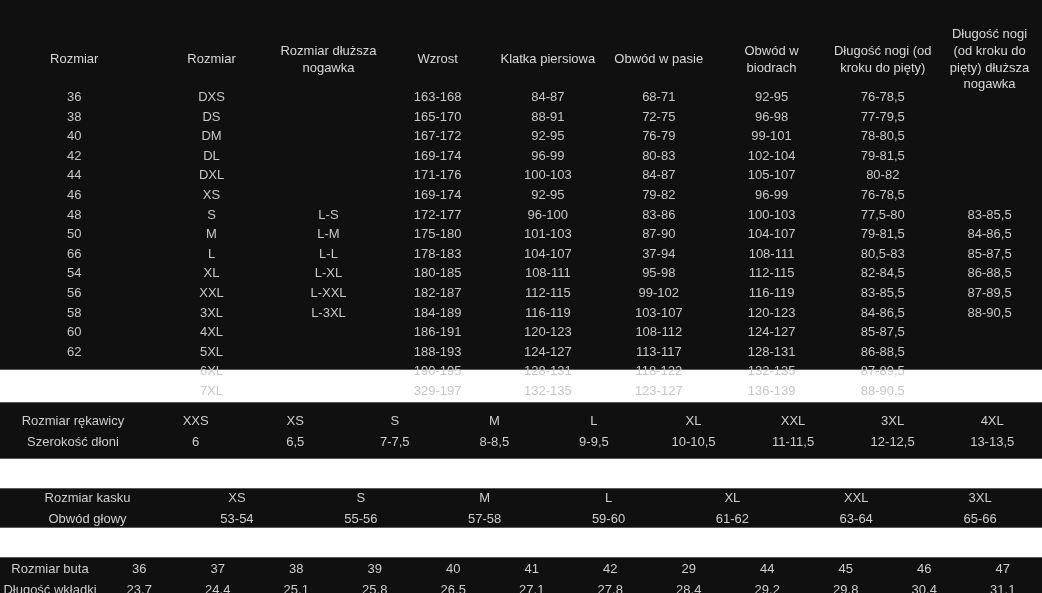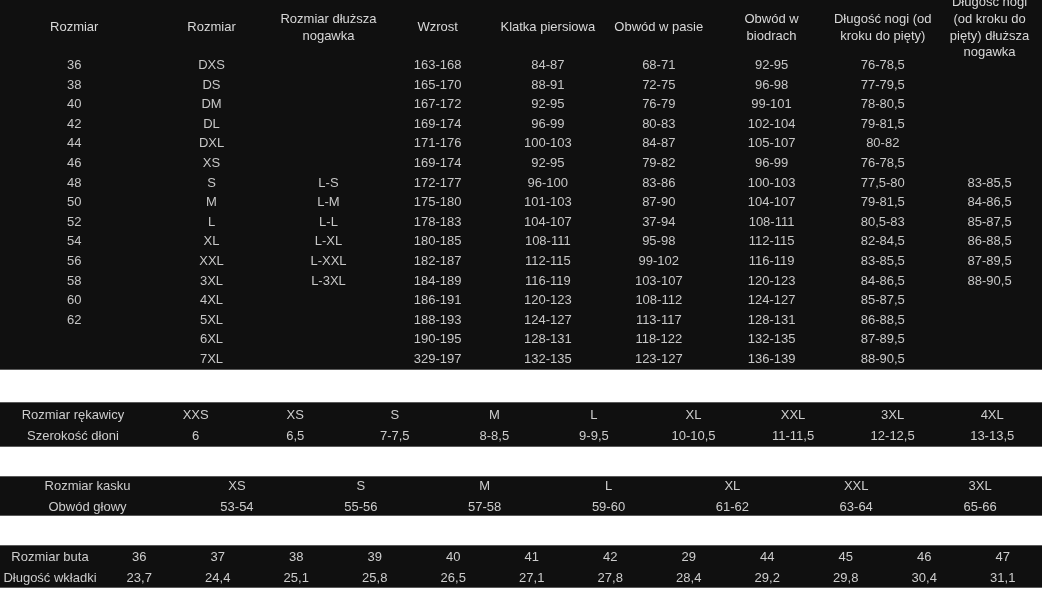--- a/index.html
+++ b/index.html
@@ -16,41 +16,41 @@
   }
   .band-small{
     border-top:1px solid #5a5a5a;
     display:flex;flex-direction:column;justify-content:center;
   }
   .band-main{height:370px;}
   .gap{background:#ffffff;}
   .gap-1{height:32px;}
   .gap-2{height:29px;}
   .gap-3{height:29px;}
-  .gloves-band{height:45px;}
+  .gloves-band{height:57px;}
   .helmet-band{height:40px;}
   .shoes-band{height:43px;}
 
   .grid{display:grid;width:100%;}
   .row{display:contents;}
 
   .main-grid{
     grid-template-columns:14.25% 12.1% 10.35% 10.6% 10.55% 10.75% 10.9% 10.45% 10.05%;
   }
   .gloves-grid{grid-template-columns:14% repeat(9,1fr);}
   .helmet-grid{grid-template-columns:16.8% repeat(7,1fr);}
   .shoes-grid{grid-template-columns:9.6% repeat(12,1fr);}
 
   .hcell{
     height:55px;
     display:flex;align-items:center;justify-content:center;
     text-align:center;
     font-size:13px;line-height:1.3;
     color:#d8d8d8;
-    padding:0 4px;box-sizing:border-box;
+    padding:0 4px;box-sizing:border-box;margin-top:32px;
   }
   .vcell{
     height:19.6px;line-height:19.6px;
     text-align:center;
     font-size:13px;
     color:#c7c7c7;
     white-space:nowrap;
   }
   .scell{
     height:21px;line-height:21px;
@@ -69,21 +69,21 @@
     </div>
   <div class="grid main-grid" id="main-body">
       <div class="row"><div class="vcell">36</div><div class="vcell">DXS</div><div class="vcell"></div><div class="vcell">163-168</div><div class="vcell">84-87</div><div class="vcell">68-71</div><div class="vcell">92-95</div><div class="vcell">76-78,5</div><div class="vcell"></div></div>
       <div class="row"><div class="vcell">38</div><div class="vcell">DS</div><div class="vcell"></div><div class="vcell">165-170</div><div class="vcell">88-91</div><div class="vcell">72-75</div><div class="vcell">96-98</div><div class="vcell">77-79,5</div><div class="vcell"></div></div>
       <div class="row"><div class="vcell">40</div><div class="vcell">DM</div><div class="vcell"></div><div class="vcell">167-172</div><div class="vcell">92-95</div><div class="vcell">76-79</div><div class="vcell">99-101</div><div class="vcell">78-80,5</div><div class="vcell"></div></div>
       <div class="row"><div class="vcell">42</div><div class="vcell">DL</div><div class="vcell"></div><div class="vcell">169-174</div><div class="vcell">96-99</div><div class="vcell">80-83</div><div class="vcell">102-104</div><div class="vcell">79-81,5</div><div class="vcell"></div></div>
       <div class="row"><div class="vcell">44</div><div class="vcell">DXL</div><div class="vcell"></div><div class="vcell">171-176</div><div class="vcell">100-103</div><div class="vcell">84-87</div><div class="vcell">105-107</div><div class="vcell">80-82</div><div class="vcell"></div></div>
       <div class="row"><div class="vcell">46</div><div class="vcell">XS</div><div class="vcell"></div><div class="vcell">169-174</div><div class="vcell">92-95</div><div class="vcell">79-82</div><div class="vcell">96-99</div><div class="vcell">76-78,5</div><div class="vcell"></div></div>
       <div class="row"><div class="vcell">48</div><div class="vcell">S</div><div class="vcell">L-S</div><div class="vcell">172-177</div><div class="vcell">96-100</div><div class="vcell">83-86</div><div class="vcell">100-103</div><div class="vcell">77,5-80</div><div class="vcell">83-85,5</div></div>
       <div class="row"><div class="vcell">50</div><div class="vcell">M</div><div class="vcell">L-M</div><div class="vcell">175-180</div><div class="vcell">101-103</div><div class="vcell">87-90</div><div class="vcell">104-107</div><div class="vcell">79-81,5</div><div class="vcell">84-86,5</div></div>
-      <div class="row"><div class="vcell">52</div><div class="vcell">L</div><div class="vcell">L-L</div><div class="vcell">178-183</div><div class="vcell">104-107</div><div class="vcell">37-94</div><div class="vcell">108-111</div><div class="vcell">80,5-83</div><div class="vcell">85-87,5</div></div>
+      <div class="row"><div class="vcell">66</div><div class="vcell">L</div><div class="vcell">L-L</div><div class="vcell">178-183</div><div class="vcell">104-107</div><div class="vcell">37-94</div><div class="vcell">108-111</div><div class="vcell">80,5-83</div><div class="vcell">85-87,5</div></div>
       <div class="row"><div class="vcell">54</div><div class="vcell">XL</div><div class="vcell">L-XL</div><div class="vcell">180-185</div><div class="vcell">108-111</div><div class="vcell">95-98</div><div class="vcell">112-115</div><div class="vcell">82-84,5</div><div class="vcell">86-88,5</div></div>
       <div class="row"><div class="vcell">56</div><div class="vcell">XXL</div><div class="vcell">L-XXL</div><div class="vcell">182-187</div><div class="vcell">112-115</div><div class="vcell">99-102</div><div class="vcell">116-119</div><div class="vcell">83-85,5</div><div class="vcell">87-89,5</div></div>
       <div class="row"><div class="vcell">58</div><div class="vcell">3XL</div><div class="vcell">L-3XL</div><div class="vcell">184-189</div><div class="vcell">116-119</div><div class="vcell">103-107</div><div class="vcell">120-123</div><div class="vcell">84-86,5</div><div class="vcell">88-90,5</div></div>
       <div class="row"><div class="vcell">60</div><div class="vcell">4XL</div><div class="vcell"></div><div class="vcell">186-191</div><div class="vcell">120-123</div><div class="vcell">108-112</div><div class="vcell">124-127</div><div class="vcell">85-87,5</div><div class="vcell"></div></div>
       <div class="row"><div class="vcell">62</div><div class="vcell">5XL</div><div class="vcell"></div><div class="vcell">188-193</div><div class="vcell">124-127</div><div class="vcell">113-117</div><div class="vcell">128-131</div><div class="vcell">86-88,5</div><div class="vcell"></div></div>
       <div class="row"><div class="vcell"></div><div class="vcell">6XL</div><div class="vcell"></div><div class="vcell">190-195</div><div class="vcell">128-131</div><div class="vcell">118-122</div><div class="vcell">132-135</div><div class="vcell">87-89,5</div><div class="vcell"></div></div>
       <div class="row"><div class="vcell"></div><div class="vcell">7XL</div><div class="vcell"></div><div class="vcell">329-197</div><div class="vcell">132-135</div><div class="vcell">123-127</div><div class="vcell">136-139</div><div class="vcell">88-90,5</div><div class="vcell"></div></div>
     </div>
 </section>
 

